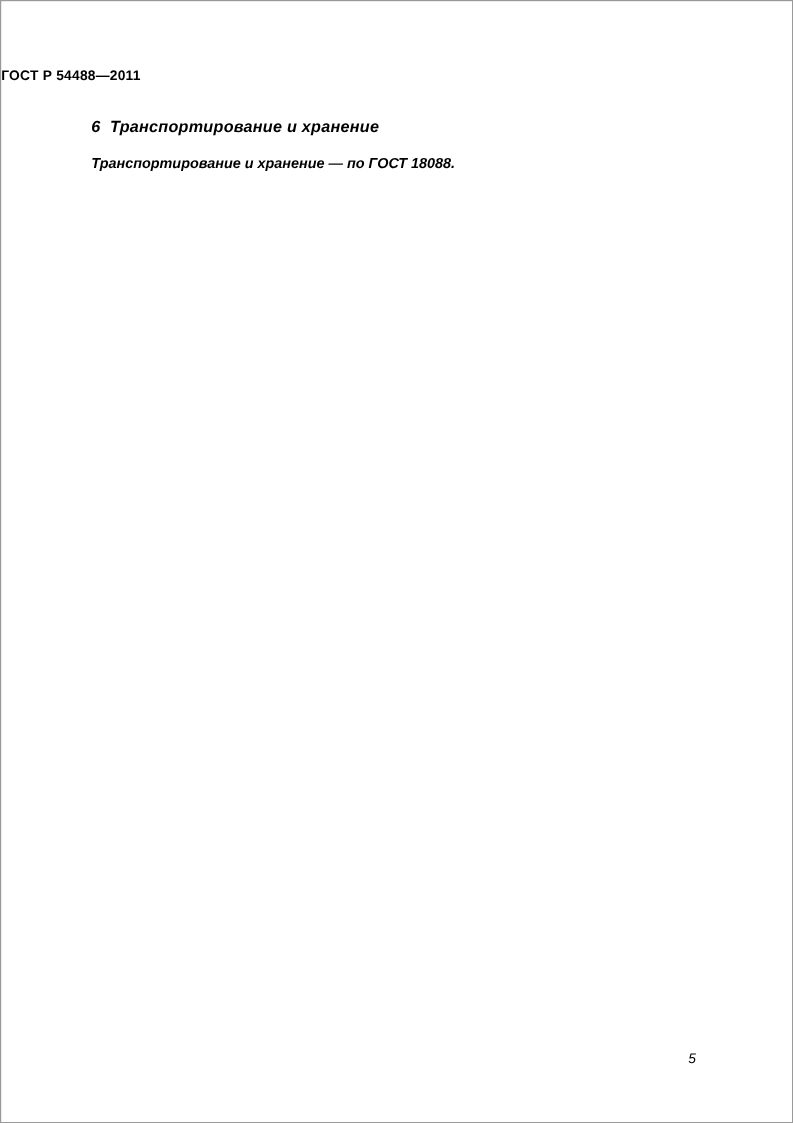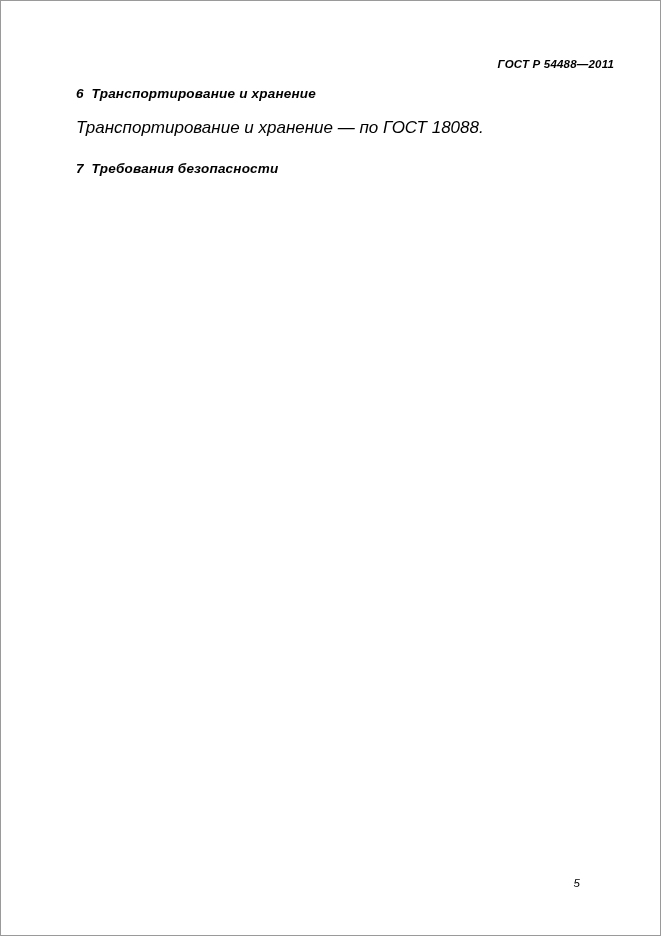--- a/index.html
+++ b/index.html
@@ -14,46 +14,45 @@
     box-sizing: border-box;
     background: #ffffff;
     border: 1px solid #9a9a9a;
     font-family: "Liberation Sans", sans-serif;
     color: #000000;
     overflow: hidden;
   }
   .doc-number {
     margin-top: 57px;
     margin-right: 46px;
-    text-align: right;
     font-weight: bold;
     font-size: 11.5px;
     letter-spacing: 0.2px;
-    font-style: italic;
   }
   .content {
     margin: 0 46px 0 47px;
   }
   .heading {
     font-size: 13.5px;
     font-weight: bold;
     font-style: italic;
     margin: 21px 0 15px 28px;
     letter-spacing: 0.2px;
   }
   .heading.first {
-    margin-top: 16px;
+    margin-top: 28px;
   }
   .para {
-    font-size: 17px;
+    font-size: 12px;
     font-style: italic;
     line-height: 1.4;
     text-align: justify;
     text-indent: 28px;
     margin: 0 0 3px 0;
+    font-weight: bold;
   }
   .para.single {
     text-align: left;
   }
   .page-number {
     position: absolute;
     right: 80px;
     bottom: 46px;
     font-size: 11.5px;
     font-style: italic;
@@ -65,21 +64,20 @@
 <div class="page">
 
   <div class="doc-number">ГОСТ Р 54488—2011</div>
 
   <div class="content">
 
     <div class="heading first">6&nbsp;&nbsp;Транспортирование и хранение</div>
 
     <p class="para single">Транспортирование и хранение — по ГОСТ 18088.</p>
 
-    <div class="heading">7&nbsp;&nbsp;Требования безопасности</div>
 
 
 
 
 
   </div>
 
   <div class="page-number">5</div>
 
 </div>

